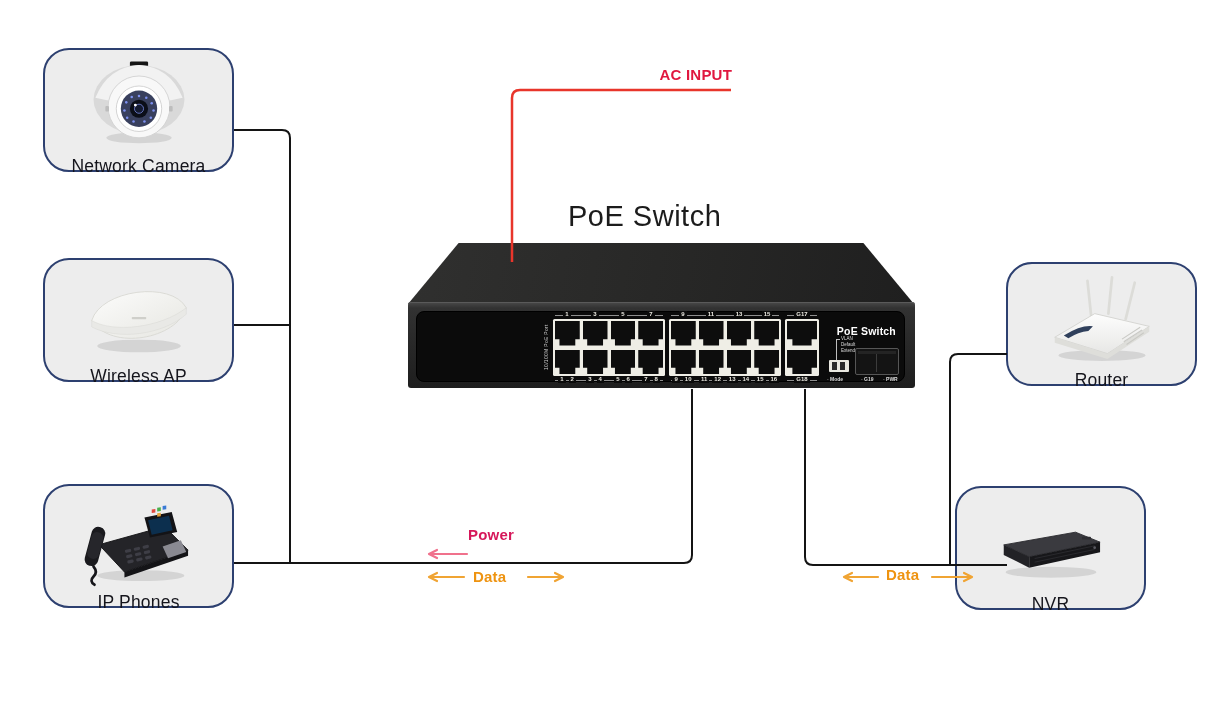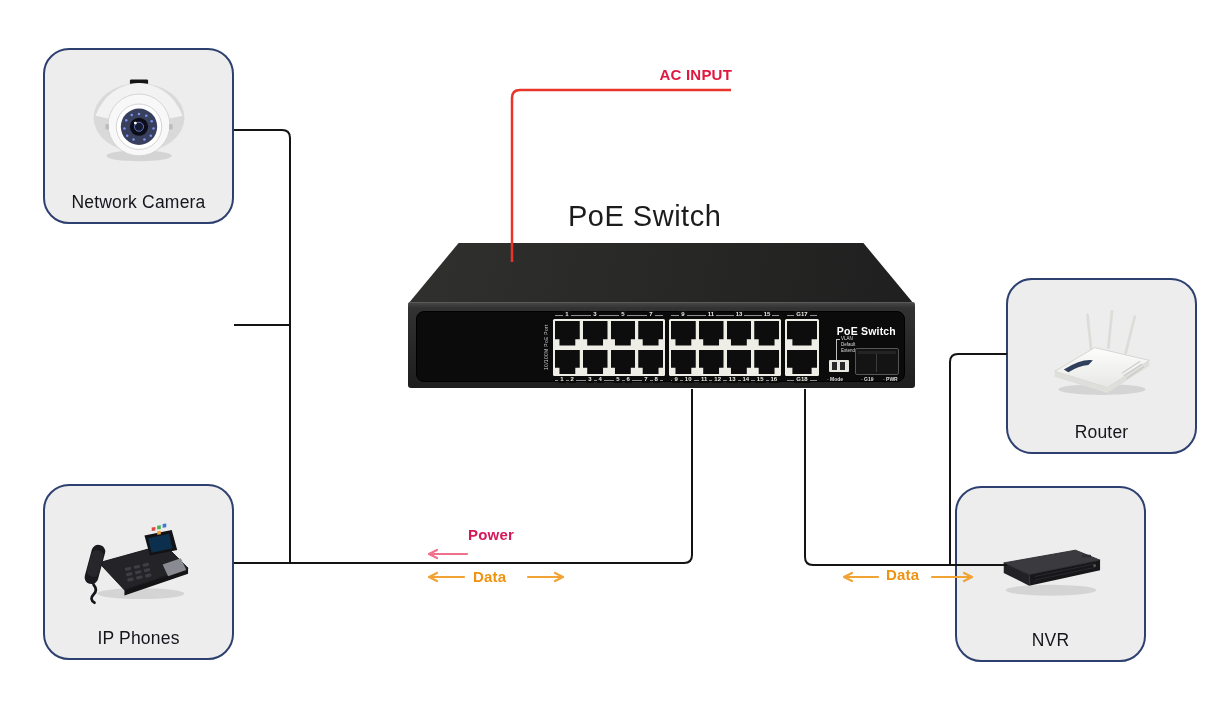--- a/index.html
+++ b/index.html
@@ -4,31 +4,31 @@
 <style>
   * { margin:0; padding:0; box-sizing:border-box; }
   html,body { background:#ffffff; }
   body { font-family:"Liberation Sans", sans-serif; }
   #canvas { position:relative; width:1221px; height:702px; background:#ffffff; overflow:hidden; }
 
   
   #wires { position:absolute; left:0; top:0; width:1221px; height:702px; z-index:5; pointer-events:none; }
 
   
-  .device-box { position:absolute; width:191px; height:176px; background:#ededed;
+  .device-box { position:absolute; width:191px; height:124px; background:#ededed;
     border:2.5px solid #2d4070; border-radius:26px; z-index:2;
     display:flex; flex-direction:column; align-items:center; }
   .device-art { flex:1; width:150px; display:flex; align-items:center; justify-content:center; padding-top:6px; }
   .device-art svg { width:142px; height:100px; }
   .device-label { font-size:17.5px; color:#15151c; margin-bottom:9px; letter-spacing:0.2px; }
 
   #box-camera { left:43px; top:48px; }
   #box-ap     { left:43px; top:258px; }
   #box-phones { left:43px; top:484px;text-align:center; }
-  #box-router { left:1006px; top:278px; }
+  #box-router { left:1006px; top:262px; }
   #box-nvr    { left:955px; top:486px; }
 
   
   .flow-label { position:absolute; z-index:6; font-weight:bold; font-size:15px; letter-spacing:0.2px; }
   #title { position:absolute; left:568px; top:200px; z-index:6; font-size:29px; color:#1c1c1c; letter-spacing:0.5px; }
   #ac-label { left:640px; top:66px; width:92px; text-align:right; color:#e0173f; }
   #power-label { left:468px; top:526px; color:#d6175a; }
   #data-left-label { left:473px; top:568px; color:#ee9310; }
   #data-right-label { left:886px; top:566px; color:#ee9310; }
 
@@ -144,20 +144,37 @@
         <circle cx="70" cy="58" r="10" fill="#0b0e18"></circle>
         <circle cx="70" cy="58" r="5" fill="#141a30" stroke="#6a79c8"></circle>
         <circle cx="66" cy="54" r="1.6" fill="#ffffff"></circle>
         <rect x="33" y="55" width="4" height="6" rx="1" fill="#bdbdbd"></rect>
         <rect x="103" y="55" width="4" height="6" rx="1" fill="#bdbdbd"></rect>
       </svg>
     </div>
     <div class="device-label">Network Camera</div>
   </div>
 
+  <div class="device-box" id="box-ap">
+    <div class="device-art">
+      <svg viewBox="0 0 140 110">
+        <defs>
+          <linearGradient id="apg" x1="0" y1="0" x2="1" y2="1">
+            <stop offset="0" stop-color="#fcfcfb"></stop>
+              <stop offset="1" stop-color="#e6e6e1"></stop>
+          </linearGradient>
+        </defs>
+        <ellipse cx="70" cy="88" rx="46" ry="7" fill="rgba(0,0,0,0.10)"></ellipse>
+        <path d="M18,60 C28,26 106,16 122,46 C112,80 40,94 18,60 Z" fill="url(#apg)" stroke="#d8d8d3"></path>
+        <path d="M18,60 C42,74 94,68 122,46 L122,53 C96,76 46,82 18,67 Z" fill="#e9e9e6" stroke="#d8d8d3" stroke-width="0.5"></path>
+        <rect x="62" y="56" width="16" height="2.5" rx="1" fill="#cfcfca"></rect>
+      </svg>
+    </div>
+    <div class="device-label">Wireless AP</div>
+  </div>
 
   <div class="device-box" id="box-phones">
     <div class="device-art">
       <svg viewBox="0 0 140 110">
         <ellipse cx="72" cy="92" rx="48" ry="6" fill="rgba(0,0,0,0.10)"></ellipse>
         <path d="M20,82 q5,6 0,11 q-5,5 1,9" fill="none" stroke="#15151a" stroke-width="3" stroke-linecap="round"></path>
         <polygon points="26,58 98,38 124,64 54,88" fill="#242428" stroke="#121214"></polygon>
         <polygon points="54,88 124,64 124,70 54,94" fill="#141417"></polygon>
         <g transform="rotate(15 22 60)">
           <rect x="14" y="38" width="15" height="44" rx="7" fill="#1a1a1e"></rect>

